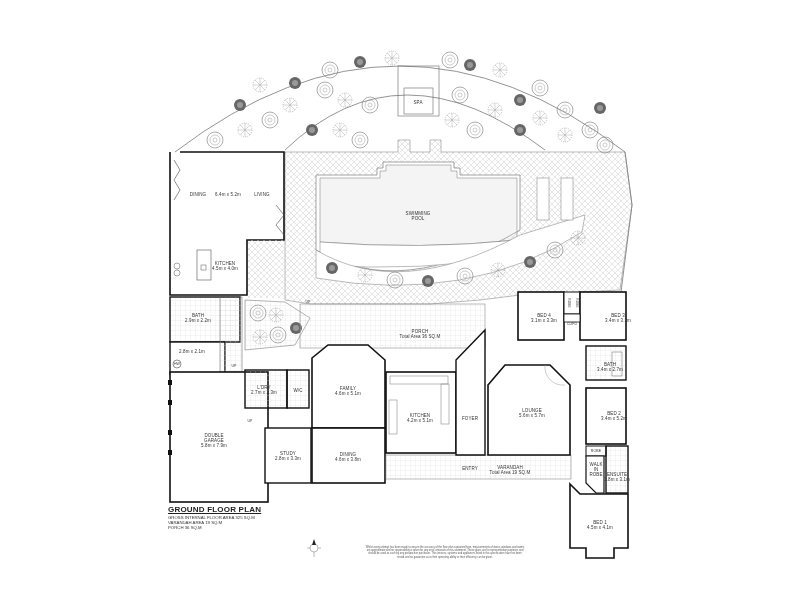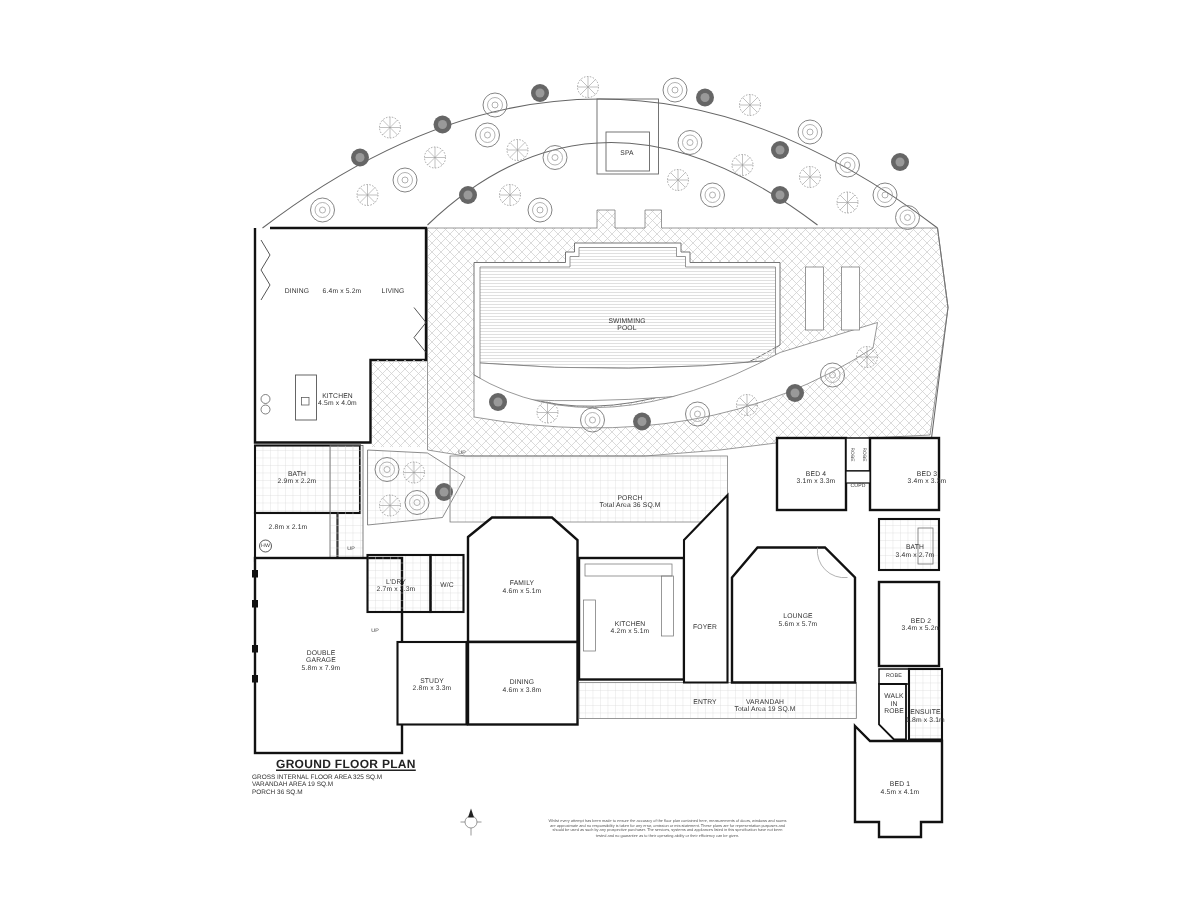--- a/index.html
+++ b/index.html
@@ -1,20 +1,20 @@
 <!DOCTYPE html>
 <html><head>
 <meta charset="utf-8">
 <style>
   html,body{margin:0;padding:0;background:#fff;}
   body{width:800px;height:600px;position:relative;overflow:hidden;font-family:"Liberation Sans",sans-serif;color:#222;}
   svg{position:absolute;left:0;top:0;}
   .lbl{position:absolute;font-size:4.5px;line-height:5px;text-align:center;color:#333;white-space:nowrap;transform:translate(-50%,-50%);letter-spacing:0.1px;}
   .lbl .dim{display:block;}
-  .title{position:absolute;left:168px;top:505px;font-size:8px;font-weight:bold;text-decoration:underline;color:#222;letter-spacing:0.2px;margin-left:16px;}
+  .title{position:absolute;left:168px;top:505px;font-size:8px;font-weight:bold;text-decoration:underline;color:#222;letter-spacing:0.2px;}
   .stats{position:absolute;left:168px;top:515px;font-size:4.3px;line-height:5px;color:#333;}
   .disclaimer{position:absolute;left:365px;top:546px;width:160px;font-size:2.6px;line-height:3.2px;text-align:center;color:#555;}
 </style>
 </head>
 <body>
 
 <svg width="800" height="600" viewBox="0 0 800 600">
   <defs>
     <pattern id="hatch" width="6" height="6" patternUnits="userSpaceOnUse">
       <path d="M0 0 L6 6 M6 0 L0 6" stroke="#cfcfcf" stroke-width="0.5"></path>

